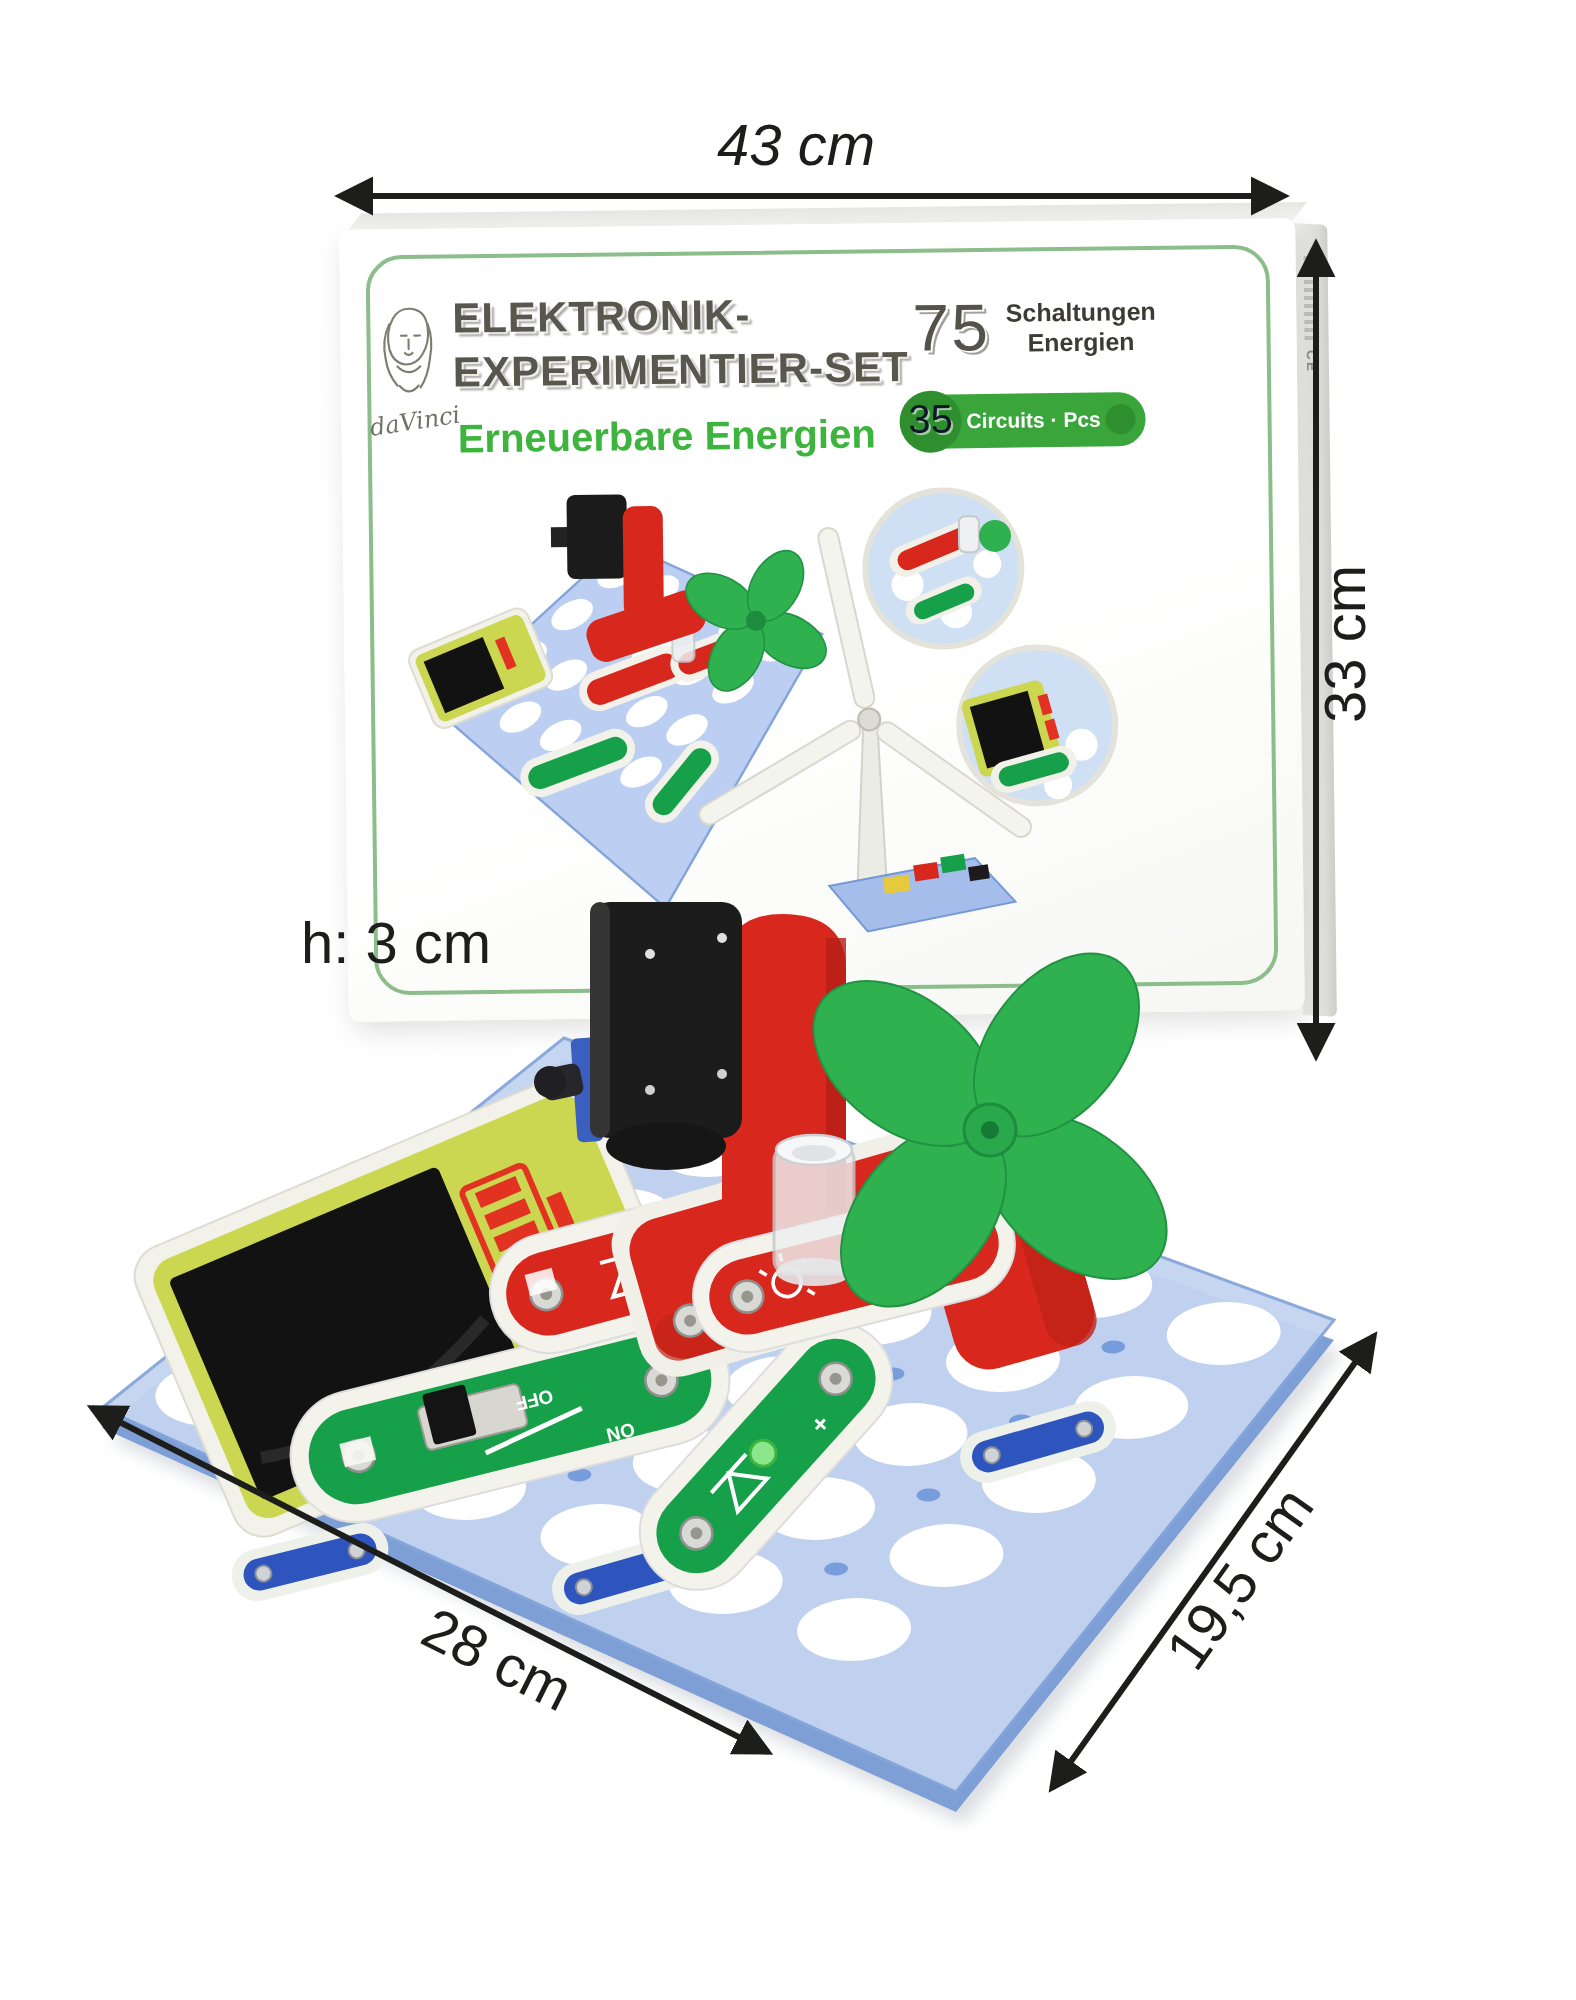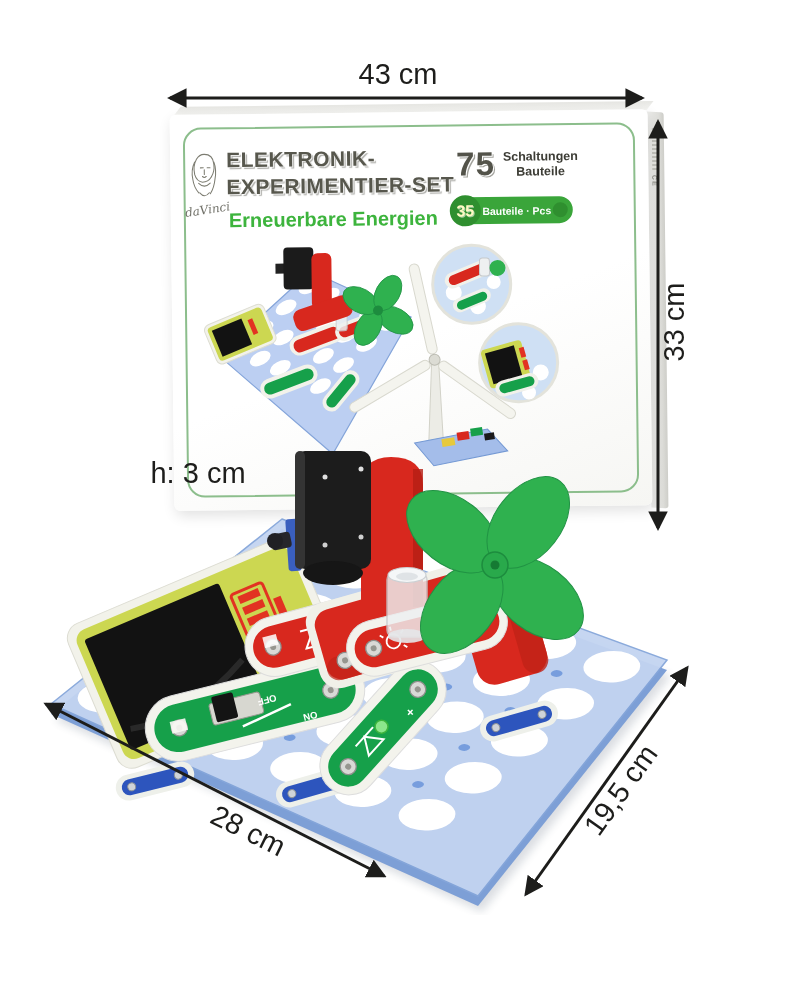--- a/index.html
+++ b/index.html
@@ -36,28 +36,28 @@
 
   .box-logo { position:absolute; left:14px; top:36px; width:48px; }
   .brand-sig { font-family:"DejaVu Serif", serif; font-style:italic; font-size:12px;
                color:#72726a; transform:rotate(-8deg); margin-top:-2px; }
   .box-title { position:absolute; left:56px; top:32px; font-size:21px; line-height:27px;
                font-weight:900; letter-spacing:.5px; text-transform:uppercase; color:#57574d;
                text-shadow:1px 1px 0 rgba(255,255,255,.75), 2px 2px 1px rgba(72,72,62,.45); }
   .box-subtitle { position:absolute; left:58px; top:95px; font-size:20px; font-weight:bold;
                   color:#3db43d; text-shadow:1px 1px 0 rgba(255,255,255,.8); }
   .box-counts { position:absolute; left:286px; top:34px; display:flex; gap:8px; }
-  .count-num { font-size:33px; font-weight:700; color:#53534a; letter-spacing:1px;
+  .count-num { font-size:33px; font-weight:400; color:#53534a; letter-spacing:1px;
                text-shadow:1px 1px 0 #ffffff, 2px 2px 0 rgba(70,70,58,.5); }
   .count-labels { font-size:12.5px; font-weight:bold; color:#3c3c35; line-height:15px; padding-top:5px;text-align:center; }
   .badge { position:absolute; left:282px; top:86px; width:120px; height:27px;
            background:#3aa53a; border-radius:14px; display:flex; align-items:center; }
   .badge-count { width:31px; height:31px; margin-left:-3px; background:#2f8f2f; border-radius:50%;
                  display:flex; align-items:center; justify-content:center;
-                 font-weight:700; font-size:16px; color:#fef9c3;
+                 font-weight:400; font-size:20px; color:#0f172a;
                  text-shadow:1px 1px 0 rgba(255,255,255,.55); }
   .badge-label { flex:1; text-align:center; color:#fff; font-size:10.5px; font-weight:bold; }
   .badge-end { width:15px; height:15px; background:#2f8f2f; border-radius:50%; margin-right:5px; }
   .box-art { position:absolute; left:16px; top:128px; }
 
   
   .product { position:absolute; left:25px; top:425px; z-index:3; pointer-events:none; }
 </style>
 </head>
 <body>
@@ -69,21 +69,21 @@
       <marker id="ah" viewBox="0 0 10 10" refX="8.5" refY="5" markerWidth="6.5" markerHeight="6.5" orient="auto-start-reverse">
         <path d="M0,0 L10,5 L0,10 Z" fill="#1d1d1b"></path>
       </marker>
     </defs>
     <line x1="170" y1="98" x2="642" y2="98" stroke="#1d1d1b" stroke-width="3" marker-start="url(#ah)" marker-end="url(#ah)"></line>
     <line x1="658" y1="122" x2="658" y2="528" stroke="#1d1d1b" stroke-width="3" marker-start="url(#ah)" marker-end="url(#ah)"></line>
     <line x1="46" y1="704" x2="384" y2="876" stroke="#1d1d1b" stroke-width="3" marker-start="url(#ah)" marker-end="url(#ah)"></line>
     <line x1="526" y1="894" x2="687" y2="668" stroke="#1d1d1b" stroke-width="3" marker-start="url(#ah)" marker-end="url(#ah)"></line>
   </svg>
 
-  <div class="dim" style="left:398px; top:74px;">43 cm</div>
+  <div class="dim" style="left:398px; top:74px;font-style:italic;">43 cm</div>
   <div class="dim" style="left:674px; top:322px; --r:-90deg;">33 cm</div>
   <div class="dim" style="left:198px; top:473px;">h: 3 cm</div>
   <div class="dim" style="left:248px; top:831px; --r:26.5deg;">28 cm</div>
   <div class="dim" style="left:621px; top:790px; --r:-54.5deg;">19,5 cm</div>
 
   <div class="box">
     <div class="box-top"></div>
     <div class="box-side">
       <div class="side-bar"></div>
       <div class="side-text">CE</div>
@@ -109,27 +109,27 @@
       <div class="box-title">
         <div>Elektronik-</div>
         <div>Experimentier-Set</div>
       </div>
       <div class="box-subtitle">Erneuerbare Energien</div>
 
       <div class="box-counts">
         <div class="count-num">75</div>
         <div class="count-labels">
           <div>Schaltungen</div>
-          <div>Bauteile</div>
+          <div>Energien</div>
         </div>
       </div>
 
       <div class="badge">
         <div class="badge-count">35</div>
-        <div class="badge-label">Bauteile · Pcs</div>
+        <div class="badge-label">Circuits · Pcs</div>
         <div class="badge-end"></div>
       </div>
 
       <svg class="box-art" width="446" height="256" viewBox="0 0 446 256">
         <defs>
           <g id="mrow" fill="#ffffff">
             <circle cx="0.5" cy="0.5" r="0.34"></circle>
               <circle cx="1.5" cy="0.5" r="0.34"></circle>
               <circle cx="2.5" cy="0.5" r="0.34"></circle>
               <circle cx="3.5" cy="0.5" r="0.34"></circle>

